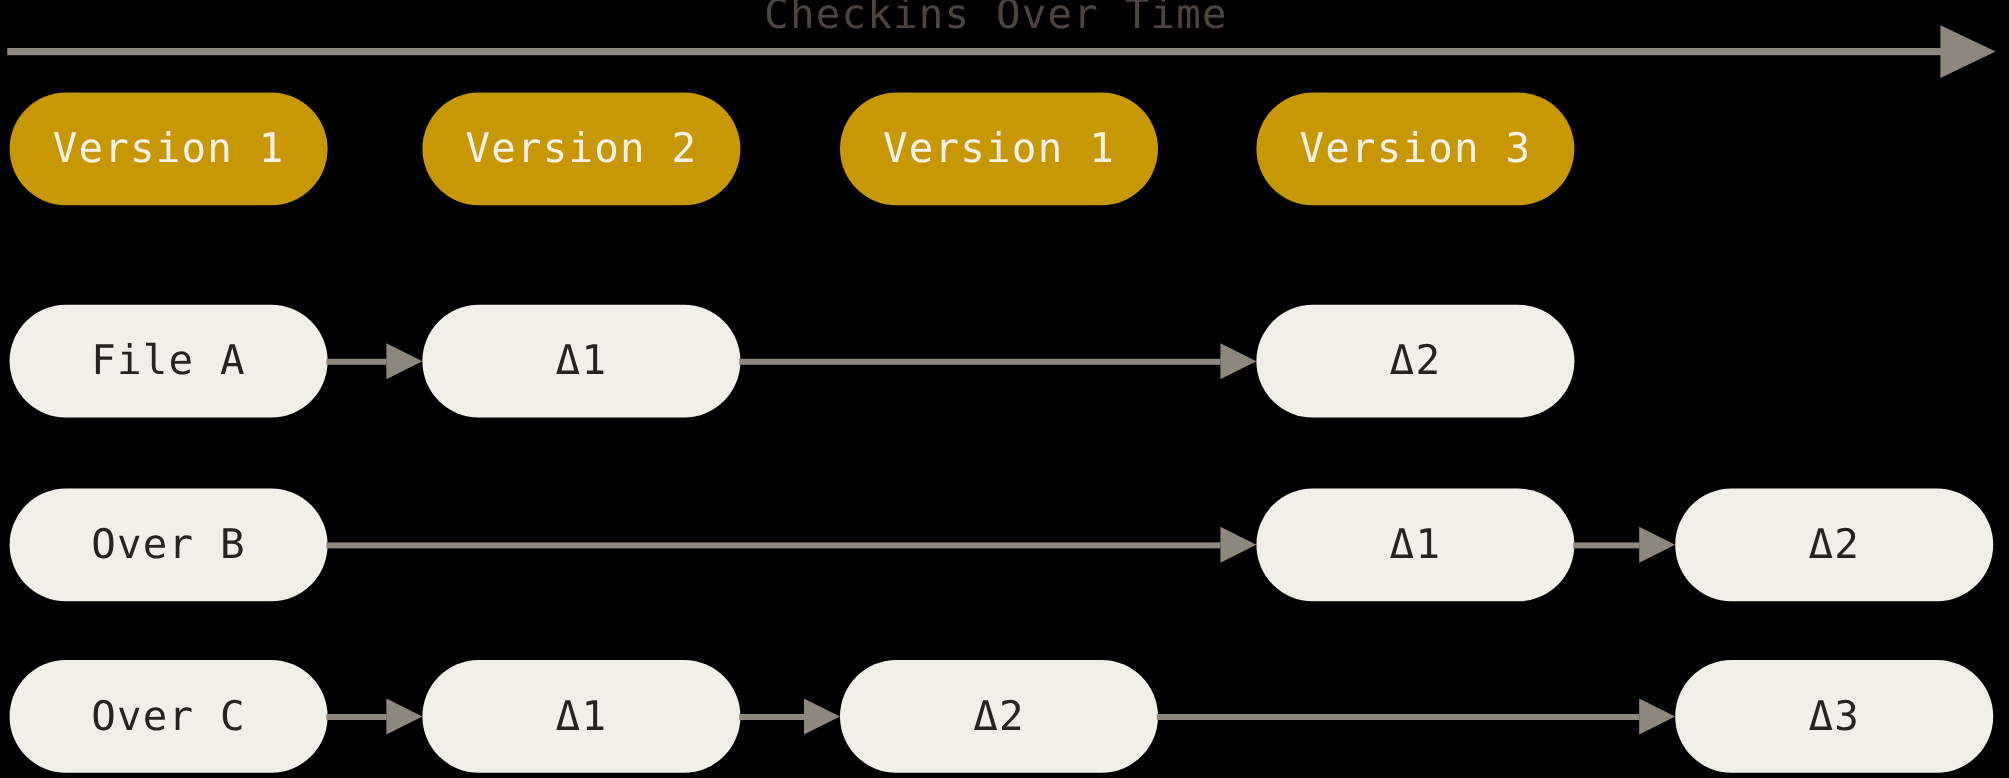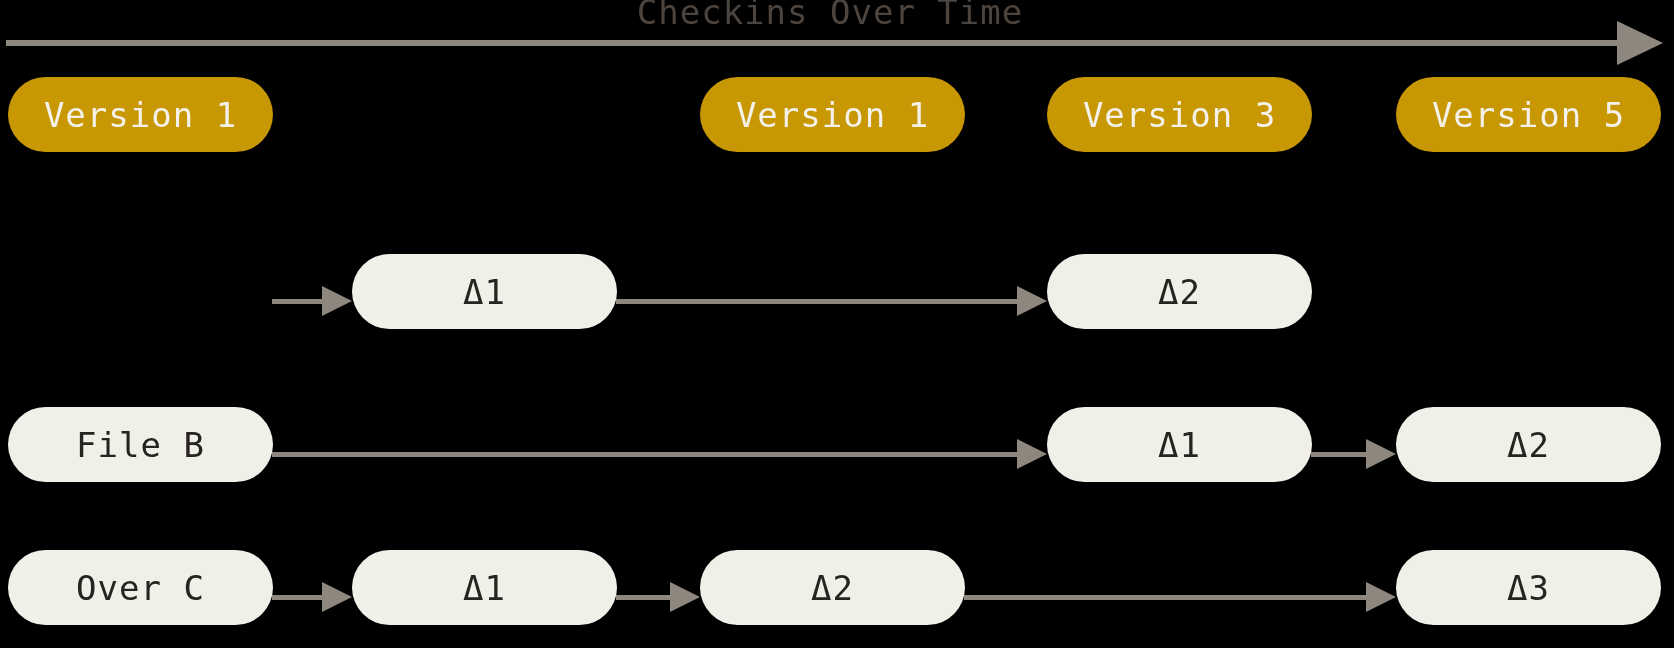--- a/index.html
+++ b/index.html
@@ -35,21 +35,21 @@
   }
   .tl-head{
     position:absolute;left:1617px;top:21px;width:0;height:0;
     border-top:22px solid transparent;
     border-bottom:22px solid transparent;
     border-left:46px solid var(--arrow);
   }
   
   .pill{
     position:absolute;
-    width:265px;height:75px;
+    width:265px;height:94px;
     border-radius:47px;
     display:flex;align-items:center;justify-content:center;
     font-size:34px;
     letter-spacing:1px;
     white-space:pre;
   }
   .gold{background:var(--gold);color:var(--text-on-gold);}
   .light{background:var(--light);color:var(--text-on-light);}
   
   .c1{left:8px;}  .c2{left:352px;}  .c3{left:700px;}  .c4{left:1047px;}  .c5{left:1396px;}
@@ -80,32 +80,33 @@
 </head>
 <body>
 
 <div class="canvas">
 
   <div class="title">Checkins Over Time</div>
   <div class="tl-line"></div>
   <div class="tl-head"></div>
 
   <div class="pill gold rv c1"><span>Version 1</span></div>
+  <div class="pill gold rv c2"><span>Version 2</span></div>
   <div class="pill gold rv c3"><span>Version 1</span></div>
   <div class="pill gold rv c4"><span>Version 3</span></div>
-  <div class="pill gold rv c5"><span>Version 5</span></div>
 
+  <div class="pill light ra c1"><span>File A</span></div>
   <div class="pill light ra c2"><span>Δ1</span></div>
   <div class="pill light ra c4"><span>Δ2</span></div>
   <div class="shaft sa x-c1-c2-s"></div>
   <div class="head  ha x-c1-c2-h"></div>
   <div class="shaft sa x-c2-c4-s"></div>
   <div class="head  ha x-c2-c4-h"></div>
 
-  <div class="pill light rb c1"><span>File B</span></div>
+  <div class="pill light rb c1"><span>Over B</span></div>
   <div class="pill light rb c4"><span>Δ1</span></div>
   <div class="pill light rb c5"><span>Δ2</span></div>
   <div class="shaft sb x-c1-c4-s"></div>
   <div class="head  hb x-c1-c4-h"></div>
   <div class="shaft sb x-c4-c5-s"></div>
   <div class="head  hb x-c4-c5-h"></div>
 
   <div class="pill light rc c1"><span>Over C</span></div>
   <div class="pill light rc c2"><span>Δ1</span></div>
   <div class="pill light rc c3"><span>Δ2</span></div>

